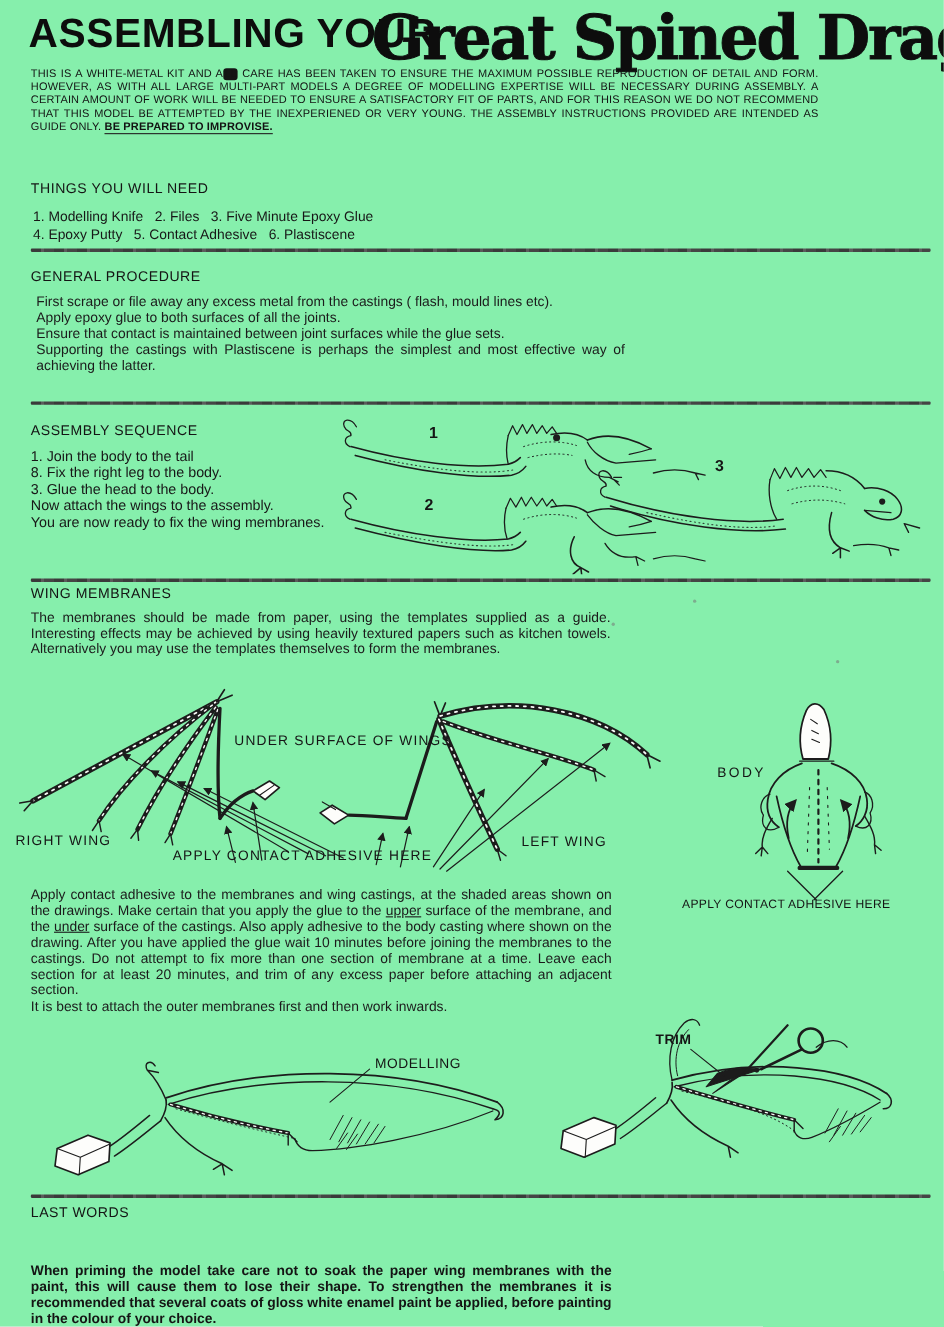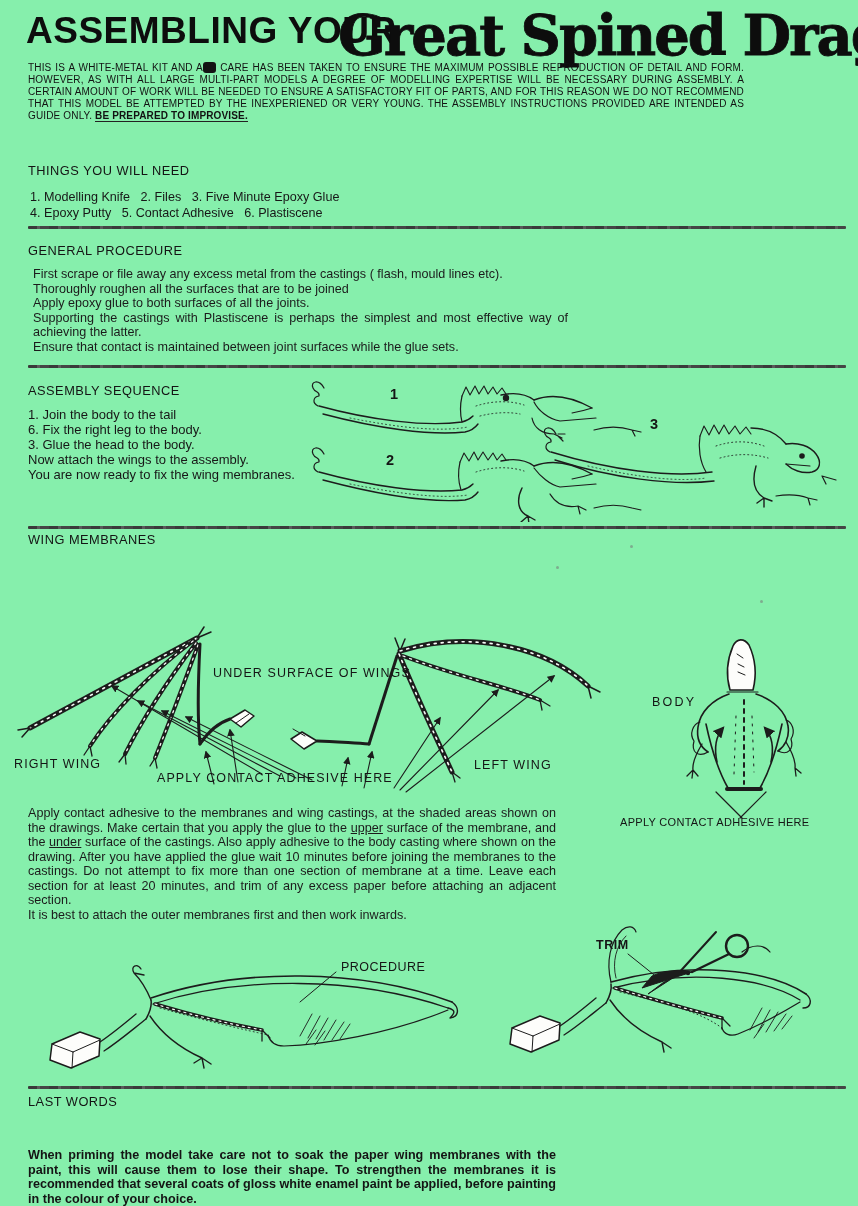--- a/index.html
+++ b/index.html
@@ -65,32 +65,31 @@
   <div class="abs things" style="left:30px;top:190px;">
     <div class="pre">1. Modelling Knife   2. Files   3. Five Minute Epoxy Glue</div>
     <div class="pre">4. Epoxy Putty   5. Contact Adhesive   6. Plastiscene</div>
   </div>
 
   <div class="abs rule" style="top:226px;"></div>
 
   <div class="abs heading" style="left:28px;top:243px;">GENERAL PROCEDURE</div>
   <div class="abs bodytext" style="left:16px;top:267px;width:535px;margin-left:17px;">
     <div>First scrape or file away any excess metal from the castings ( flash, mould lines etc).</div>
-    <div>Thoroughly roughen all the surfaces that are to be joined</div>
     <div>Apply epoxy glue to both surfaces of all the joints.</div>
+    <div>Ensure that contact is maintained between joint surfaces while the glue sets.</div>
     <div>Supporting the castings with Plastiscene is perhaps the simplest and most effective way of achieving the latter.</div>
-    <div>Ensure that contact is maintained between joint surfaces while the glue sets.</div>
   </div>
 
   <div class="abs rule" style="top:365px;"></div>
 
   <div class="abs heading" style="left:28px;top:383px;">ASSEMBLY SEQUENCE</div>
   <div class="abs steps" style="left:28px;top:407px;">
     <div>1. Join the body to the tail</div>
-    <div>6. Fix the right leg to the body.</div>
+    <div>8. Fix the right leg to the body.</div>
     <div>3. Glue the head to the body.</div>
     <div>Now attach the wings to the assembly.</div>
     <div>You are now ready to fix the wing membranes.</div>
   </div>
 
   <span class="abs fignum" style="left:390px;top:386px;">1</span>
   <span class="abs fignum" style="left:386px;top:452px;">2</span>
   <span class="abs fignum" style="left:650px;top:416px;">3</span>
 
   <svg class="abs" style="left:310px;top:372px;" width="340" height="74" viewBox="0 0 340 74">
@@ -148,20 +147,21 @@
       <path d="M180,52 C198,47 214,48 228,52" stroke-width=".9" stroke-dasharray="1 3"></path>
       <path d="M216,60 C212,74 214,86 224,92 m0,0 l-7,5 m7,-5 l0,9 m0,-9 l8,3"></path>
       <path d="M236,90 C248,88 260,89 268,92 m0,0 l9,2 m-9,-2 l2,7" stroke-width="1.2"></path>
       <path d="M282,70 l14,4 m-14,-4 l4,8" stroke-width="1.2"></path>
     </g>
   </svg>
 
   <div class="abs rule" style="top:526px;"></div>
 
   <div class="abs heading" style="left:28px;top:532px;">WING MEMBRANES</div>
+  <p class="abs bodytext" style="left:28px;top:554px;width:527px;margin:0;">The membranes should be made from paper, using the templates supplied as a guide. Interesting effects may be achieved by using heavily textured papers such as kitchen towels. Alternatively you may use the templates themselves to form the membranes.</p>
 
   <div class="abs speck" style="left:556px;top:566px;"></div>
   <div class="abs speck" style="left:630px;top:545px;"></div>
   <div class="abs speck" style="left:760px;top:600px;"></div>
 
   <svg class="abs" style="left:0;top:624px;" width="858" height="216" viewBox="0 0 858 216">
     <defs>
       <marker id="ah1" viewBox="0 0 10 10" refX="8" refY="5" markerWidth="7" markerHeight="7" orient="auto-start-reverse">
         <path d="M0,0 L10,5 L0,10 z" fill="#1c1c1c"></path>
       </marker>
@@ -304,21 +304,21 @@
         <path d="M729,36 L692,54" stroke-width="2.4"></path>
         <path d="M692,54 L642,70 L652,58 C665,52 680,52 692,54 z" fill="#1c1c1c" stroke-width="1"></path>
         <path d="M716,14 L676,58" stroke-width="2"></path>
         <path d="M676,58 L648,76 L664,64 z" fill="#1c1c1c" stroke-width="1"></path>
         <circle cx="688" cy="55" r="2.2" fill="#1c1c1c" stroke="none"></circle>
         <path d="M628,36 L658,60" stroke-width="1"></path>
       </g>
     </g>
   </svg>
 
-  <span class="abs dlabel" style="left:341px;top:960px;letter-spacing:.5px;">PROCEDURE</span>
+  <span class="abs dlabel" style="left:341px;top:960px;letter-spacing:.5px;">MODELLING</span>
   <span class="abs dlabel" style="left:596px;top:938px;letter-spacing:.5px;font-weight:700;">TRIM</span>
 
   <div class="abs rule" style="top:1086px;"></div>
 
   <div class="abs heading" style="left:28px;top:1094px;">LAST WORDS</div>
   <p class="abs bodytext bold-p" style="left:28px;top:1148px;width:528px;margin:0;">When priming the model take care not to soak the paper wing membranes with the paint, this will cause them to lose their shape. To strengthen the membranes it is recommended that several coats of gloss white enamel paint be applied, before painting in the colour of your choice.</p>
 
 </div>
 
 </body></html>

